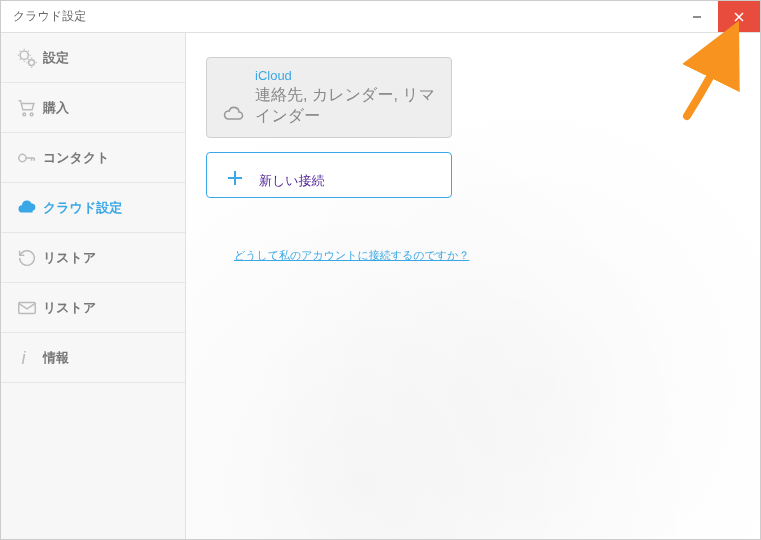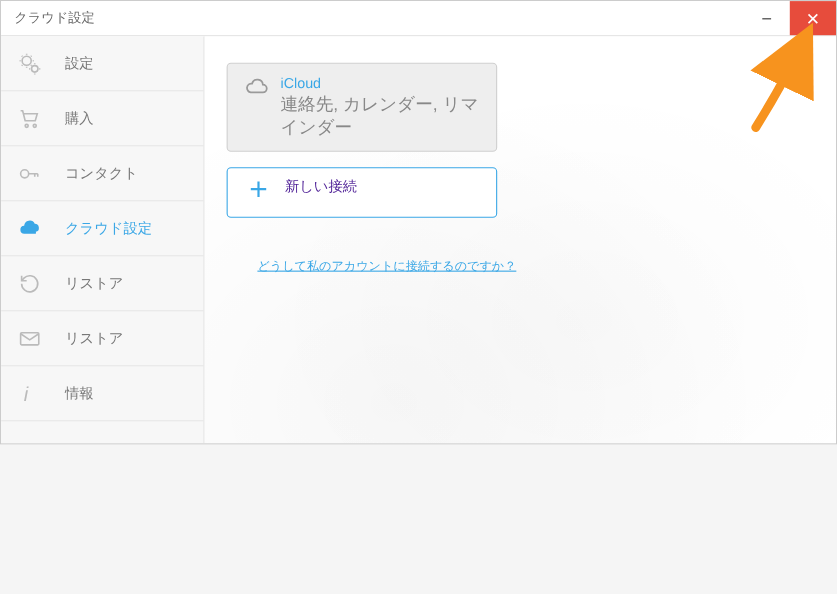--- a/index.html
+++ b/index.html
@@ -1,19 +1,19 @@
 <!DOCTYPE html>
 <html><head>
 <meta charset="utf-8">
 <style>
 * { margin: 0; padding: 0; box-sizing: border-box; font-family: "Meiryo", "Yu Gothic", sans-serif; }
 body { background: #f5f5f5; width: 761px; height: 540px; overflow: hidden; position: relative; }
 
 .window {
-  width: 761px; height: 404px;
+  width: 761px; height: 540px;
   background: #ffffff;
   border: 1px solid #cccccc;
   display: flex; flex-direction: column;
   position: relative;
 }
 
 
 .titlebar {
   height: 32px; display: flex; align-items: center;
   border-bottom: 1px solid #e0e0e0;
@@ -47,32 +47,32 @@
   padding-left: 10px;
   border-bottom: 1px solid #e6e6e6;
   cursor: pointer;
   color: #777777;
   font-size: 13px;
 }
 .sidebar-item.active { color: #3aa7e6; }
 .sidebar-item .icon-slot {
   width: 32px; display: flex; align-items: center; justify-content: center;
 }
-.sidebar-item .label { margin-left: 16px; }
+.sidebar-item .label { margin-left: 0; font-weight: bold; }
 
 
 .content {
   flex: 1; background: #ffffff;
   padding: 24px 20px;
   background-image: radial-gradient(ellipse at 60% 70%, rgba(0,0,0,0.02), rgba(0,0,0,0) 60%),
                     radial-gradient(ellipse at 30% 90%, rgba(0,0,0,0.03), rgba(0,0,0,0) 60%);
 }
 .card {
   width: 246px; border-radius: 4px;
-  display: flex; align-items: flex-start;
+  display: flex; align-items: flex-end;
   padding: 10px 14px;
   cursor: pointer;
   margin-bottom: 14px;
 }
 .card.icloud {
   background: #eeeeee;
   border: 1px solid #cfcfcf;
 }
 .card.new {
   background: #ffffff;
@@ -84,21 +84,21 @@
 .card .card-title { font-size: 13px; color: #3aa7e6; }
 .card .card-sub { font-size: 16px; color: #888888; margin-top: 2px; }
 .card.new .card-title { color: #4c1d95; line-height: 1; }
 .card.new .card-icon svg line { stroke: #3aa7e6; }
 
 .help-link {
   font-size: 11px; color: #3aa7e6;
   text-decoration: underline;
   cursor: pointer;
   display: inline-block;
-  margin-top: 22px; margin-left: 28px;
+  margin-top: 36px; margin-left: 28px;
 }
 
 
 .arrow-annotation {
   position: absolute;
   top: 20px; right: 8px;
   pointer-events: none;
 }
 </style>
 </head>

